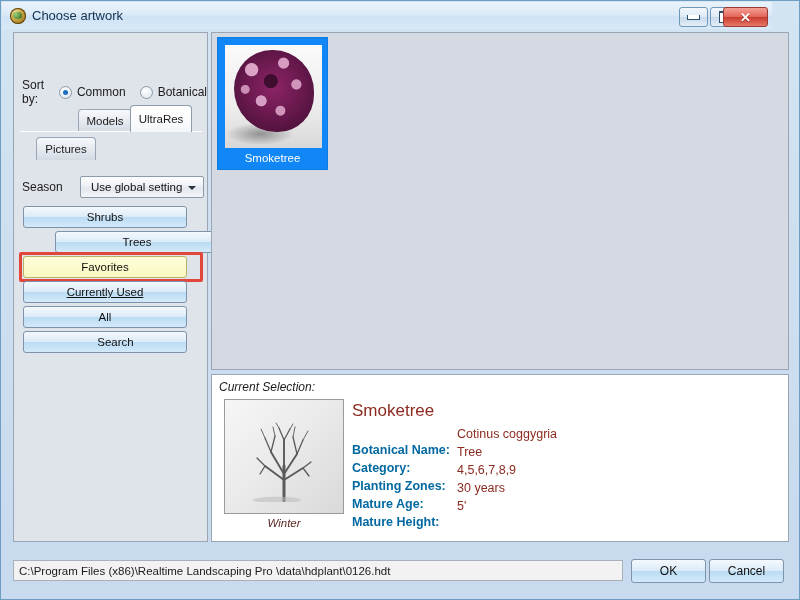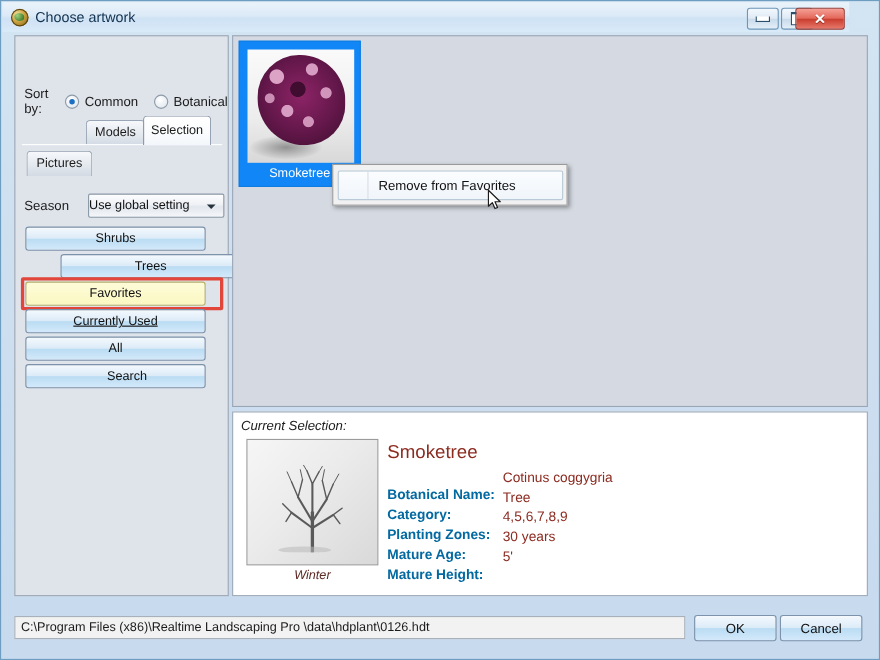--- a/index.html
+++ b/index.html
@@ -119,37 +119,37 @@
     background:linear-gradient(to bottom,#f6f8fb 0%,#e4e9ef 55%,#d3dae3 100%);
     display:flex;align-items:center;justify-content:center;
     font-size:11.5px;color:#1b1b1b;
   }
   .tab.active{
     top:0;height:27px;
     background:linear-gradient(to bottom,#ffffff 0%,#fafbfd 60%,#f3f6fa 100%);
     border-color:#8e9bab;
     z-index:3;
   }
-  #tab-pictures{left:4px;width:60px;margin-top:28px;}
+  #tab-pictures{left:16px;width:60px;margin-top:28px;}
   #tab-models{left:58px;width:54px;}
   #tab-ultrares{left:110px;width:62px;}
   #tabstrip-line{
     position:absolute;left:6px;top:98px;width:182px;height:1px;background:#ffffff;
   }
 
   #season-row{
     position:absolute;left:8px;top:143px;display:flex;align-items:center;
     font-size:12px;color:#1b1b1b;
   }
   #season-label{width:58px;}
   #season-select{
     width:124px;height:22px;box-sizing:border-box;
     border:1px solid #8d9aa8;border-radius:2px;
     background:linear-gradient(to bottom,#fdfdfe 0%,#eef1f5 45%,#e2e7ed 55%,#f4f6f9 100%);
-    display:flex;align-items:center;padding-left:0;
+    display:flex;align-items:center;padding-left:10px;
     font-size:11.5px;color:#111;position:relative;
   }
   #season-caret{
     position:absolute;right:7px;top:9px;width:0;height:0;
     border-left:4px solid transparent;border-right:4px solid transparent;
     border-top:4px solid #26323d;
   }
 
   
   .sidebtn{
@@ -328,21 +328,21 @@
         <span>Sort by:</span>
         <span class="radio on"></span>
         <span>Common</span>
         <span class="radio"></span>
         <span>Botanical</span>
       </div>
 
       <div id="tabs">
         <div class="tab" id="tab-pictures">Pictures</div>
         <div class="tab" id="tab-models">Models</div>
-        <div class="tab active" id="tab-ultrares">Selection</div>
+        <div class="tab active" id="tab-ultrares">UltraRes</div>
       </div>
       <div id="tabstrip-line"></div>
 
       <div id="season-row">
         <span id="season-label">Season</span>
         <div id="season-select">
           <span>Use global setting</span>
           <span id="season-caret"></span>
         </div>
       </div>
@@ -359,29 +359,20 @@
     <div id="gallery">
 
       <div id="thumb-item">
         <div id="thumb-img">
           <div id="thumb-shadow"></div>
           <div id="thumb-canopy"></div>
         </div>
         <div id="thumb-label">Smoketree</div>
       </div>
 
-      <div id="ctxmenu">
-        <div id="ctx-item">
-          <span id="ctx-gutter"></span>
-          <span id="ctx-label">Remove from Favorites</span>
-        </div>
-        <svg id="cursor" viewBox="0 0 14 19">
-          <path d="M1,1 L1,15.5 L4.6,12.3 L7,17.6 L9.3,16.6 L7,11.4 L11.8,11.4 Z" fill="#ffffff" stroke="#1b1b1b" stroke-width="1.1" stroke-linejoin="round"></path>
-        </svg>
-      </div>
     </div>
 
     <div id="selpanel">
       <div id="sel-caption">Current Selection:</div>
 
       <div id="sel-thumb">
         <svg id="sel-tree" viewBox="0 0 66 80">
           <g stroke="#5a5a5a" fill="none" stroke-linecap="round">
             <path d="M33,80 L33,44" stroke-width="3"></path>
             <path d="M33,52 L20,30 M33,52 L46,32 M33,46 L33,18 M33,58 L14,44 M33,58 L52,46" stroke-width="1.9"></path>

